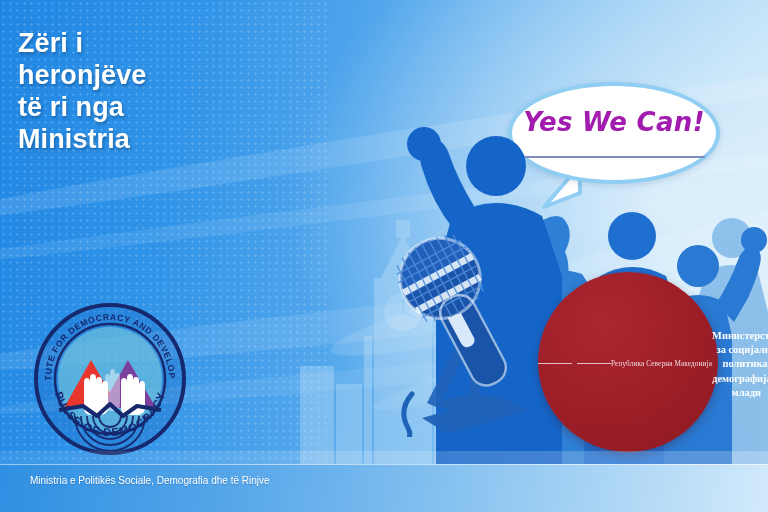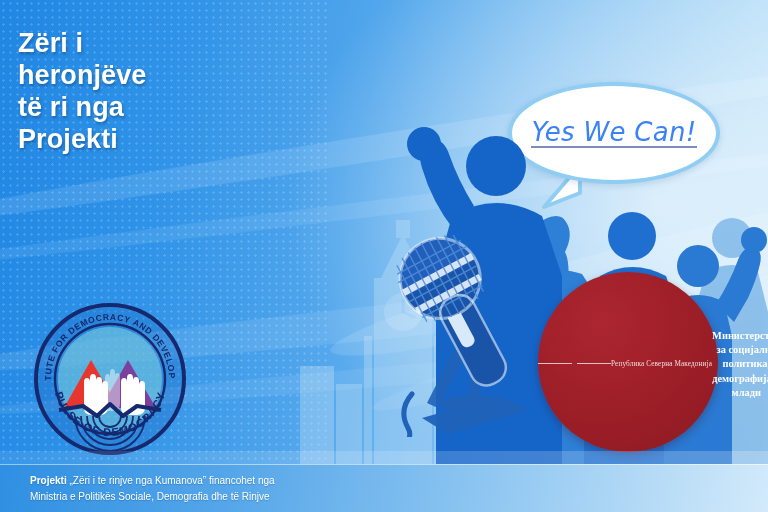--- a/index.html
+++ b/index.html
@@ -41,22 +41,22 @@
   .col-sq{width:190px;padding-left:18px;}
   .col-mk{width:210px;}
   
   .bubble{
     position:absolute;left:508px;top:82px;width:204px;height:94px;
     background:#ffffff;border:4px solid #8fcdf2;border-radius:50%/50%;
     box-shadow:0 2px 6px rgba(40,90,140,.18);
     display:flex;align-items:center;justify-content:center;
   }
   .bubble-text{
-    color:#3b82f6;font-size:26px;font-weight:normal;font-style:italic;
-    border-bottom:2px solid #7f8cbe;padding-bottom:0;line-height:1.1;
+    color:#a21caf;font-size:26px;font-weight:bold;font-style:italic;
+    border-bottom:2px solid #7f8cbe;padding-bottom:20px;line-height:1.1;
     font-family:"DejaVu Sans",sans-serif;letter-spacing:.3px;white-space:nowrap;
   }
   .bubble-tail{position:absolute;left:540px;top:163px;width:44px;height:48px;}
   
   .figs{position:absolute;left:380px;top:120px;width:388px;height:350px;}
   
   .mic{position:absolute;left:378px;top:222px;width:160px;height:215px;}
   
   .logo{position:absolute;left:31px;top:300px;width:158px;height:158px;}
   
@@ -127,21 +127,21 @@
     <g stroke="#bfe0f7" stroke-width="3" stroke-linecap="round">
       <line x1="103" y1="96" x2="103" y2="84"></line>
       <line x1="103" y1="96" x2="114" y2="101"></line>
     </g>
   </svg>
 
   <div class="titles">
     <div class="title-col col-sq">Zëri i
 heronjëve
 të ri nga
-Projekti</div>
+Ministria</div>
   </div>
 
   <svg class="bubble-tail" viewBox="0 0 44 48">
     <path d="M40 2 L4 44 L40 30 Z" fill="#ffffff" stroke="#8fcdf2" stroke-width="4" stroke-linejoin="round"></path>
   </svg>
 
   <div class="bubble">
     <span class="bubble-text">Yes We Can!</span>
   </div>
 
@@ -278,20 +278,17 @@
       <span></span>
         <span></span>
     </div>
     <div class="min-country">Република Северна Македонија</div>
     <div class="min-name" style="white-space:pre-line;">Министерство за социјална
 политика, демографија и млади</div>
   </div>
 
   <div class="footer">
     <div class="f-left">
-      <div>
-        <b>Projekti</b><span> „Zëri i te rinjve nga Kumanova” financohet nga</span>
-      </div>
       <div>Ministria e Politikës Sociale, Demografia dhe të Rinjve</div>
     </div>
   </div>
 
 </div>
 
 </body></html>

